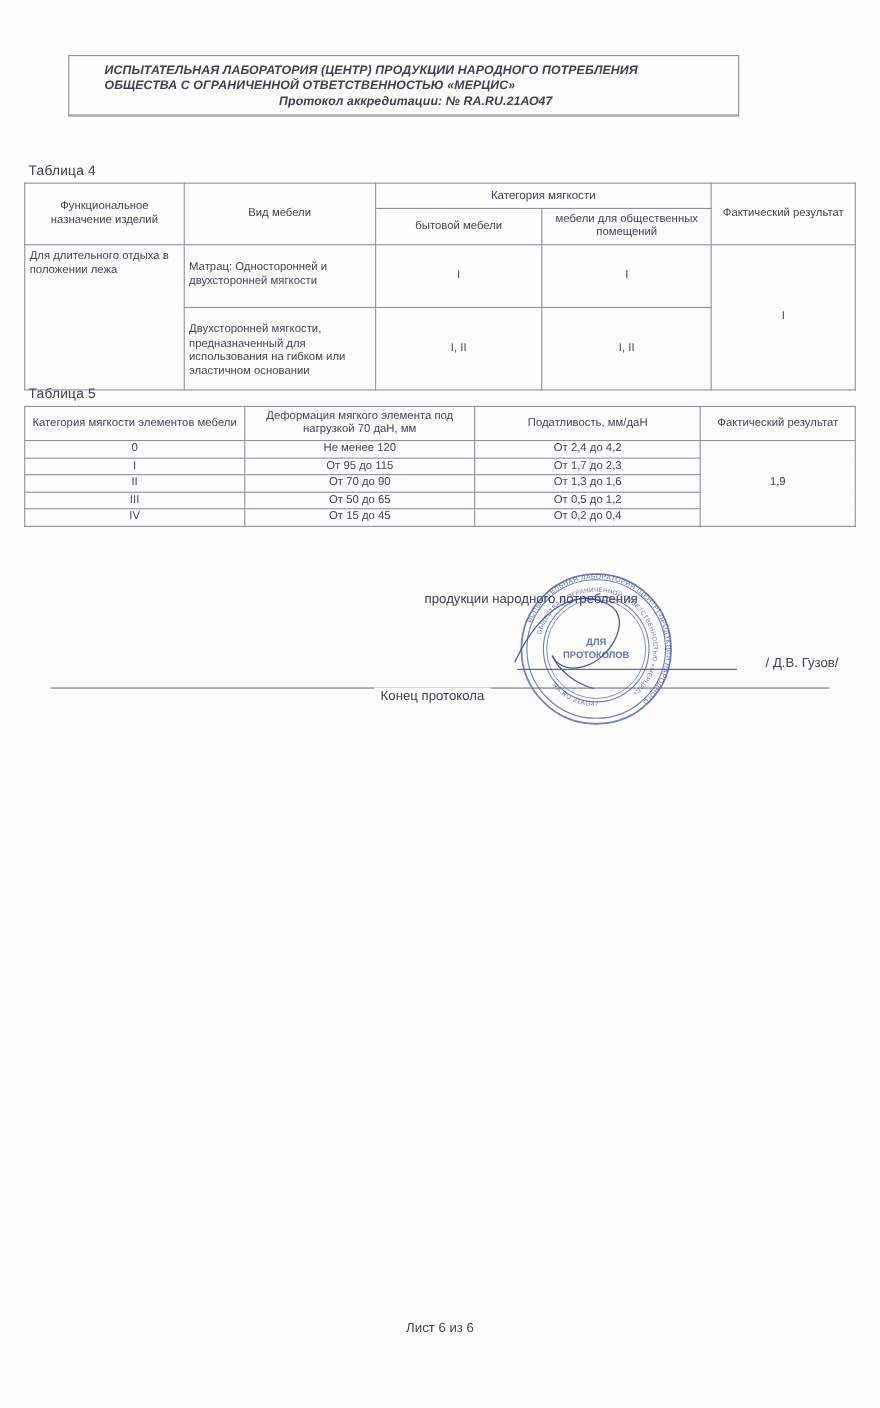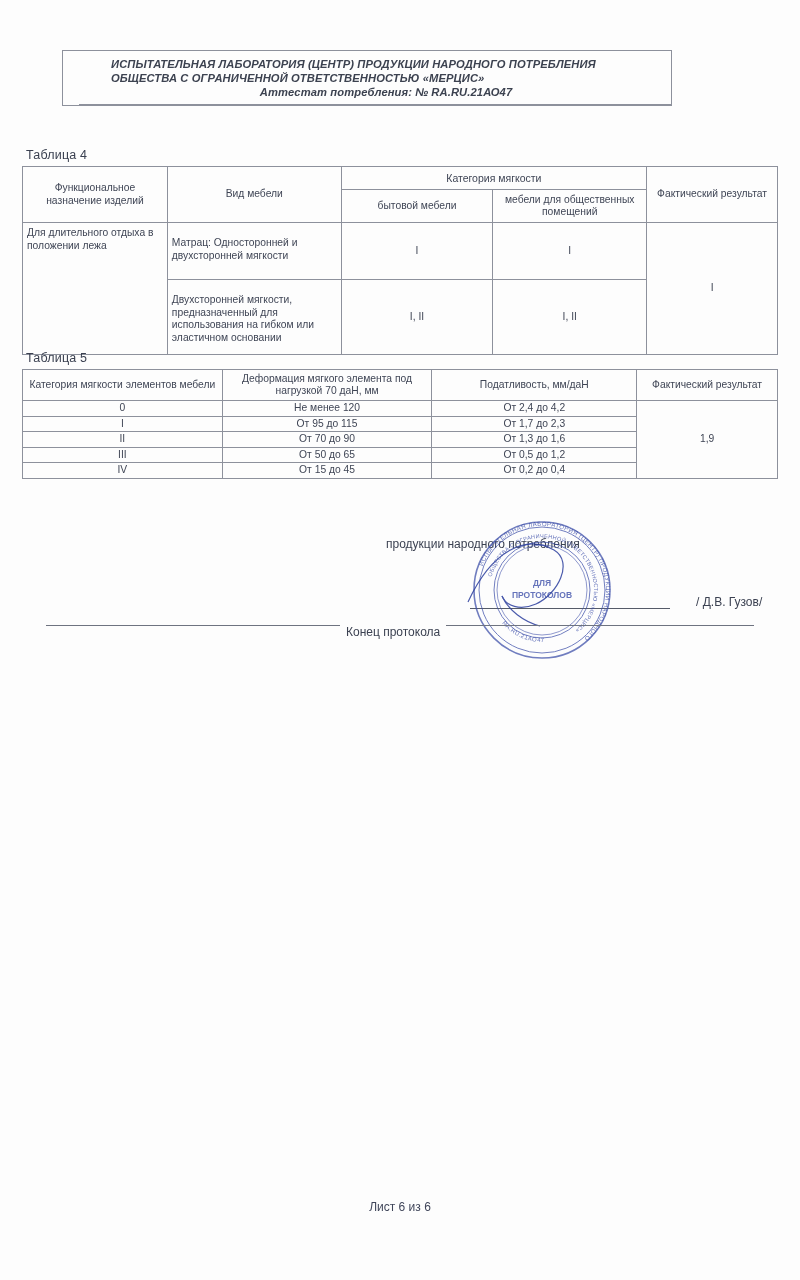--- a/index.html
+++ b/index.html
@@ -24,21 +24,20 @@
   }
 
   
   .header-box {
     position: absolute;
     left: 62px;
     top: 50px;
     width: 610px;
     border: 1px solid #8d919c;
     box-sizing: border-box;
-    padding-left: 16px;
   }
   .header-top {
     padding: 6px 10px 5px 32px;
     border-bottom: 1px solid #8d919c;
   }
   .header-top div {
     font-style: italic;
     font-weight: bold;
     font-size: 11.2px;
     line-height: 14px;
@@ -186,21 +185,21 @@
 </style>
 </head>
 <body>
 
 <div class="page">
 
   <div class="header-box">
     <div class="header-top">
       <div>ИСПЫТАТЕЛЬНАЯ ЛАБОРАТОРИЯ (ЦЕНТР) ПРОДУКЦИИ НАРОДНОГО ПОТРЕБЛЕНИЯ</div>
       <div>ОБЩЕСТВА С ОГРАНИЧЕННОЙ ОТВЕТСТВЕННОСТЬЮ «МЕРЦИС»</div>
-      <div class="line3">Аттестат потребления: № RA.RU.21АО47</div>
+      <div class="line3">Протокол аккредитации: № RA.RU.21АО47</div>
     </div>
   </div>
 
   <div class="table-caption" style="left:26px; top:148px;">Таблица 4</div>
 
   <table class="doc" id="table4">
     <colgroup>
       <col style="width:145px">
       <col style="width:174px">
       <col style="width:152px">

